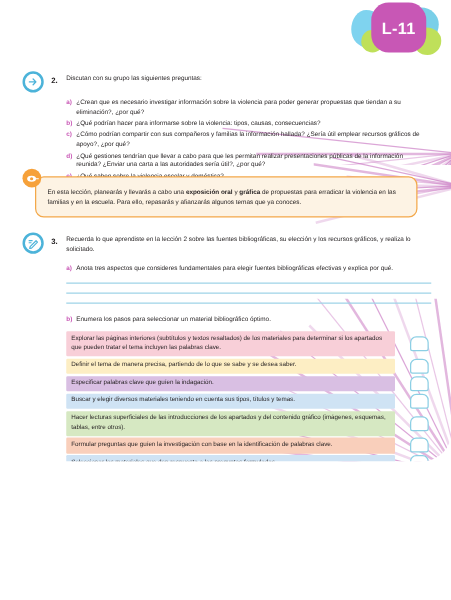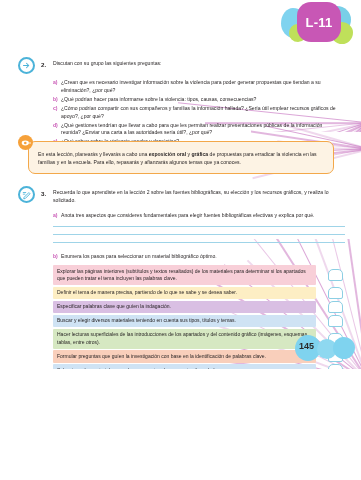--- a/index.html
+++ b/index.html
@@ -7,20 +7,21 @@
     width: 361px; height: 480px;
     background: #ffffff;
     font-family: "Liberation Sans", sans-serif;
     overflow: hidden;
   }
   .page {
     position: relative;
     width: 361px; height: 369px;
     background: #ffffff;
     overflow: hidden;
+    border-radius: 23px;
   }
 
   
   .rays {
     position: absolute;
     pointer-events: none;
     overflow: hidden;
   }
   .rays i {
     position: absolute;
@@ -476,20 +477,14 @@
               <td class="lt2"></td>
               <td class="lt2"></td>
             </tr>
       </tbody>
         </table>
     </div>
 
     <div class="answer-box" style="left:263px; top:14px;"></div>
   </div>
 
-  <div class="pagenum-cluster">
-    <div class="pn-blob pn-b1"></div>
-    <div class="pn-blob pn-b2"></div>
-    <div class="pn-blob pn-b3"></div>
-    <div class="pagenum">145</div>
-  </div>
 
 </div>
 
 </body></html>

